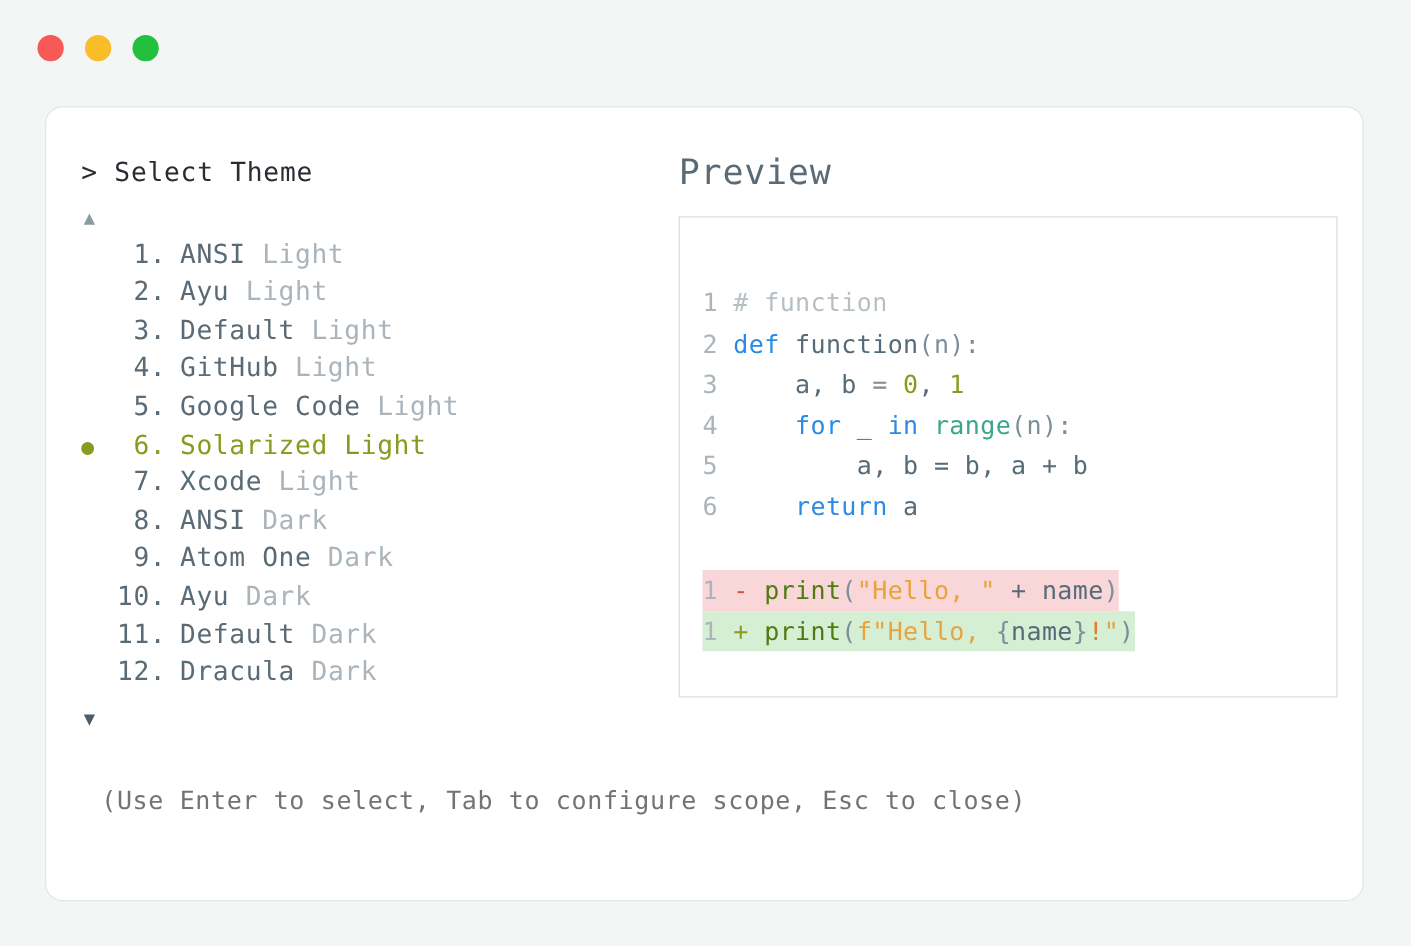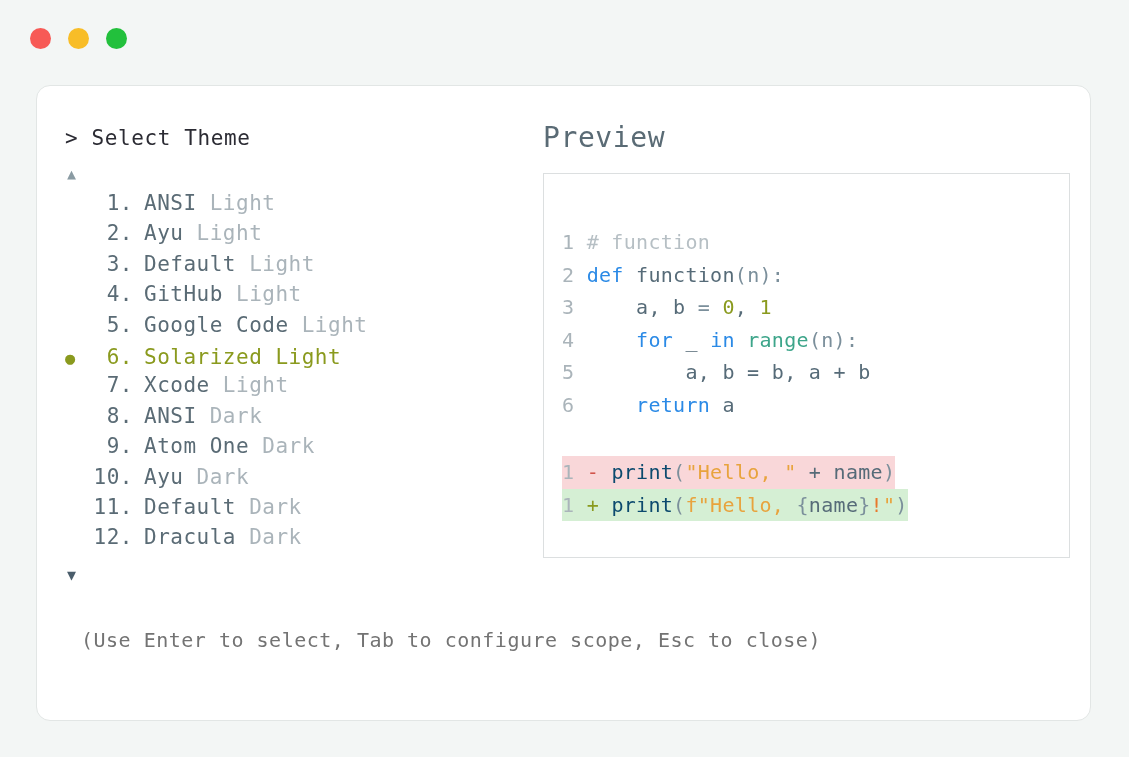--- a/index.html
+++ b/index.html
@@ -135,21 +135,21 @@
   .ln {
     color: #aab4ba;
   }
   .tok-comment { color: #b6bfc4; }
   .tok-kw      { color: #2b8ae6; }
   .tok-fn      { color: #3da58a; }
   .tok-num     { color: #8a9a1e; }
   .tok-plain   { color: #566b78; }
   .tok-punct   { color: #7b8f9b; }
   .tok-str     { color: #e8a33d; }
-  .tok-call    { color: #0c4a6e; }
+  .tok-call    { color: #4d7c0f; }
   .tok-bang    { color: #e8782d; }
 
   .diff-block { margin-top: 35px; }
   .diff-line {
     font-size: 20px;
     line-height: 32.5px;
     white-space: pre;
     letter-spacing: 0.3px;
     width: max-content;
   }

